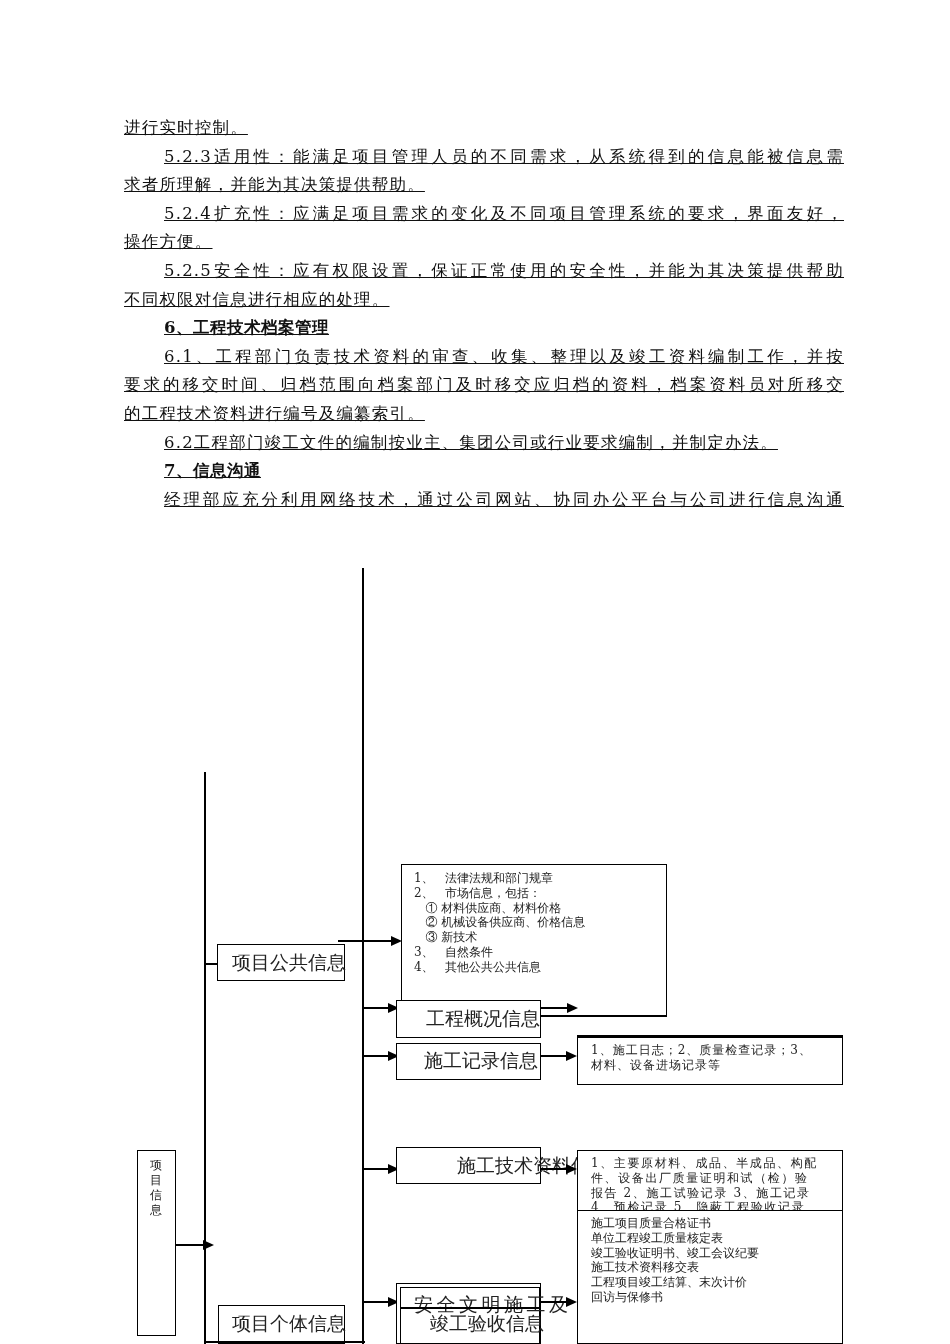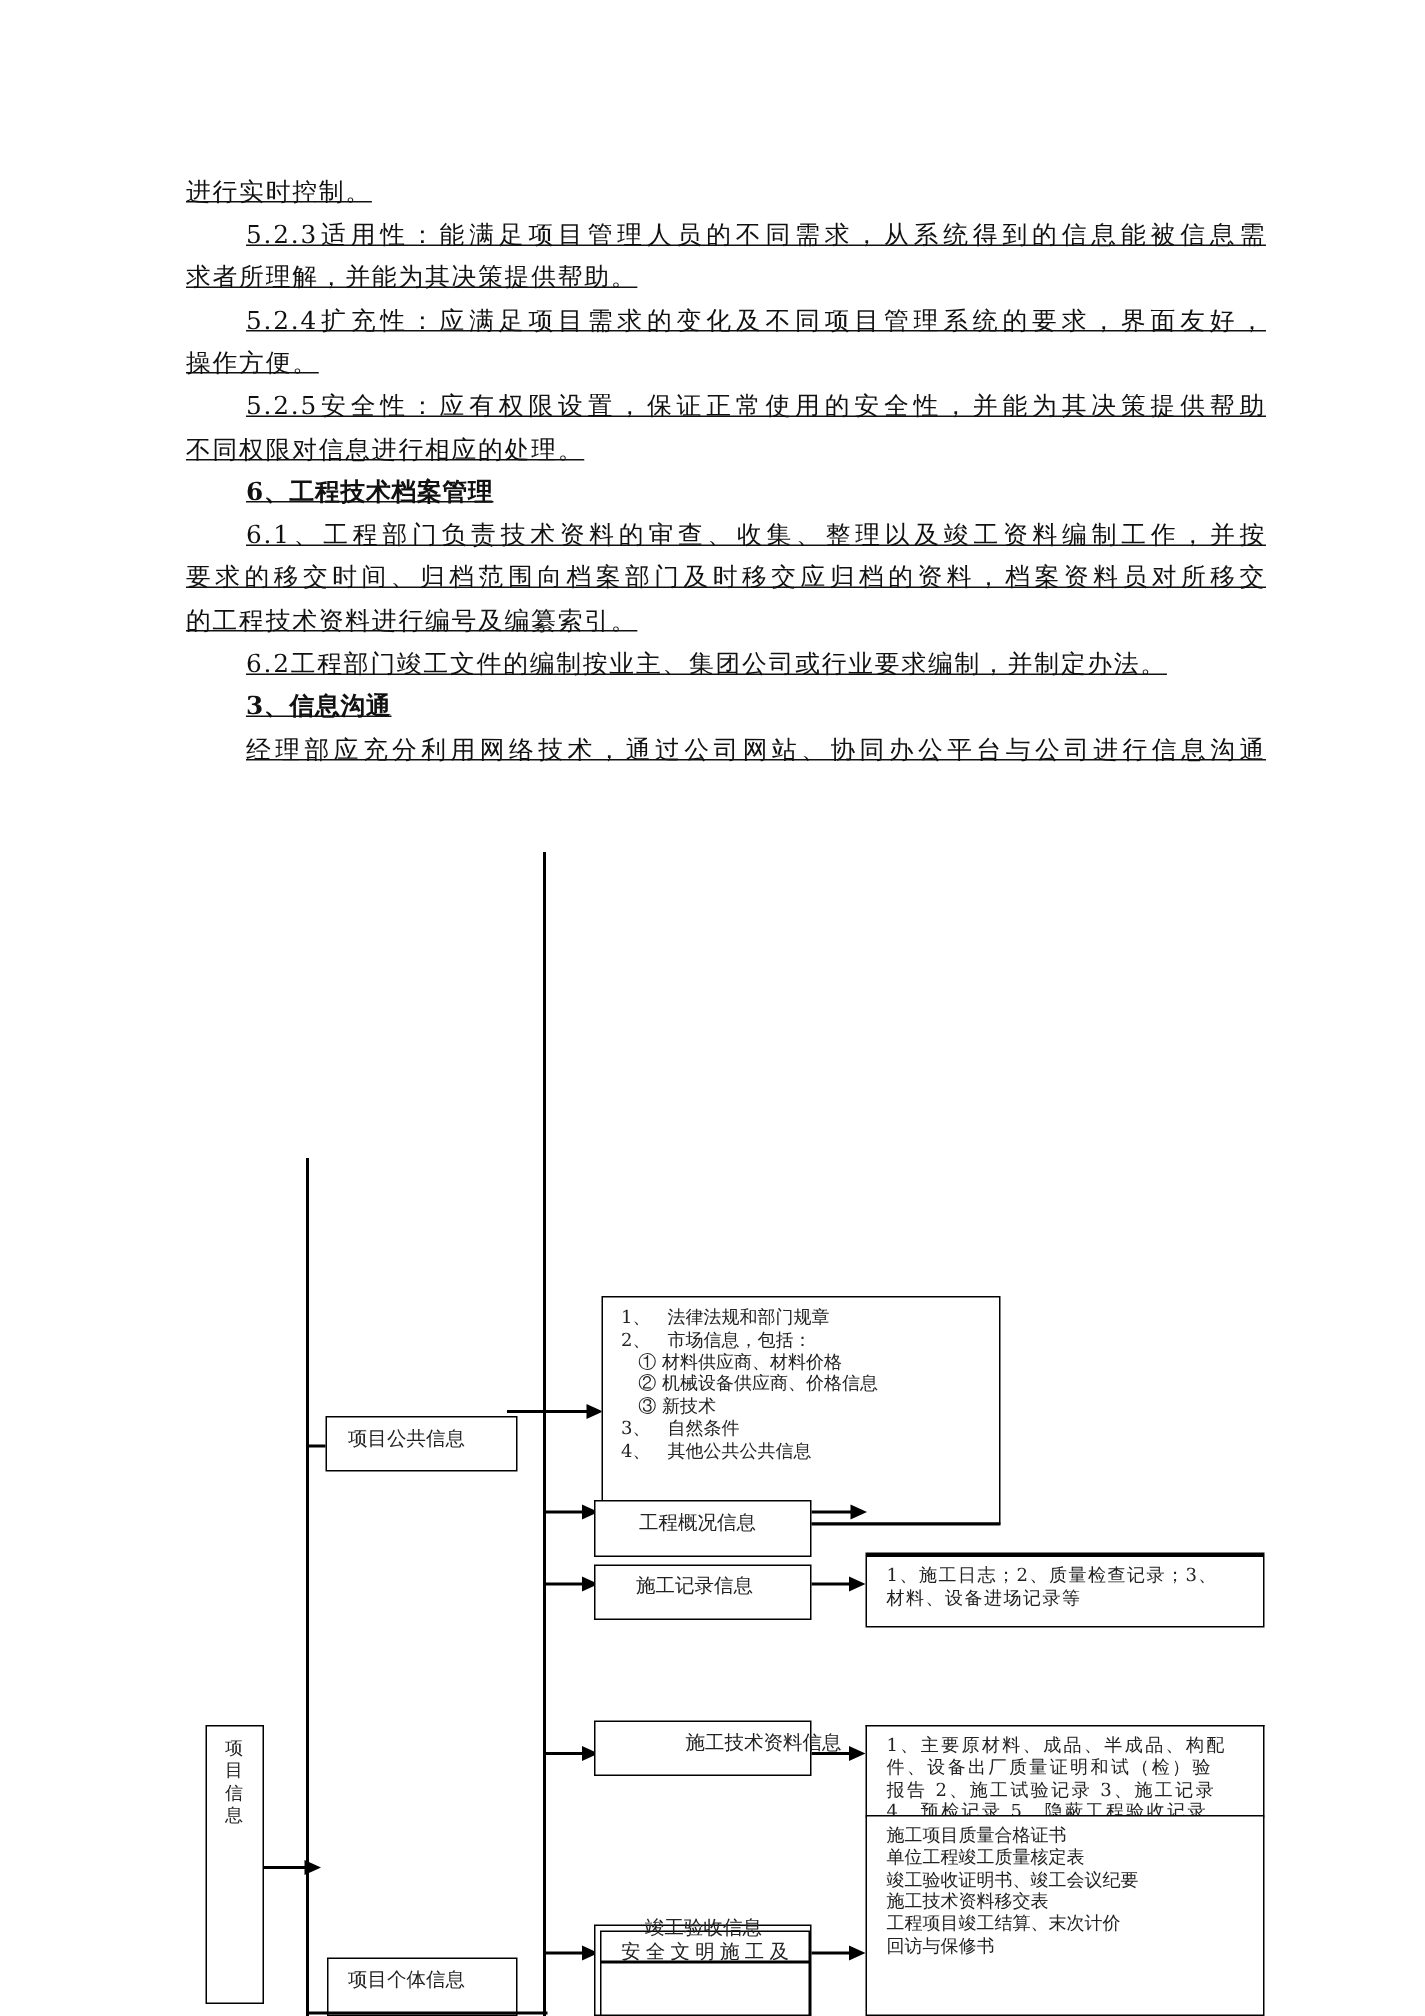--- a/index.html
+++ b/index.html
@@ -5,41 +5,41 @@
   html, body { margin: 0; padding: 0; background: #ffffff; }
   body { width: 950px; height: 1344px; position: relative; overflow: hidden;
          font-family: "DejaVu Serif", "Liberation Serif", serif; color: #111; }
   .text { position: absolute; left: 124px; width: 720px; font-size: 16.5px; line-height: 28.6px; letter-spacing: 1.2px; }
   .line { white-space: nowrap; height: 28.6px; text-decoration: underline; }
   .indent { padding-left: 40px; }
   .heading { font-weight: bold; letter-spacing: 0.5px; }
   .just { text-align-last: justify; text-align: justify; }
   .hline, .vline { position: absolute; background: #000; }
   .box { position: absolute; border: 1.5px solid #000; background: #fff; box-sizing: border-box; }
-  .boxlabel { position: absolute; font-family: "DejaVu Sans", "Liberation Sans", sans-serif; font-size: 13px; color: #222; white-space: nowrap; }
+  .boxlabel { position: absolute; font-family: "DejaVu Sans", "Liberation Sans", sans-serif; font-size: 19px; color: #222; white-space: nowrap; }
   .list { position: absolute; font-family: "DejaVu Serif", "Liberation Serif", serif; font-size: 12px; line-height: 14.8px; color: #222; white-space: pre; }
   .arrow { position: absolute; width: 0; height: 0; border-top: 5px solid transparent; border-bottom: 5px solid transparent; border-left: 11px solid #000; }
 </style>
 </head>
 <body>
 
 <div class="text" style="top:114px;">
   <div class="line">进行实时控制。</div>
   <div class="line indent just">5.2.3适用性：能满足项目管理人员的不同需求，从系统得到的信息能被信息需</div>
   <div class="line">求者所理解，并能为其决策提供帮助。</div>
   <div class="line indent just">5.2.4扩充性：应满足项目需求的变化及不同项目管理系统的要求，界面友好，</div>
   <div class="line">操作方便。</div>
   <div class="line indent just">5.2.5安全性：应有权限设置，保证正常使用的安全性，并能为其决策提供帮助</div>
   <div class="line">不同权限对信息进行相应的处理。</div>
   <div class="line indent heading">6、工程技术档案管理</div>
   <div class="line indent just">6.1、工程部门负责技术资料的审查、收集、整理以及竣工资料编制工作，并按</div>
   <div class="line just">要求的移交时间、归档范围向档案部门及时移交应归档的资料，档案资料员对所移交</div>
   <div class="line">的工程技术资料进行编号及编纂索引。</div>
   <div class="line indent">6.2工程部门竣工文件的编制按业主、集团公司或行业要求编制，并制定办法。</div>
-  <div class="line indent heading">3、信息沟通</div>
+  <div class="line indent heading">7、信息沟通</div>
   <div class="line indent just">经理部应充分利用网络技术，通过公司网站、协同办公平台与公司进行信息沟通</div>
 </div>
 
 <div>
 
   <div class="vline" style="left:362px; top:568px; width:2px; height:776px;"></div>
   <div class="vline" style="left:204px; top:772px; width:2px; height:572px;"></div>
 
   <div class="box" style="left:137px; top:1150px; width:39px; height:186px;"></div>
   <div class="boxlabel" style="left:150px; top:1158px; white-space:pre; line-height:15px; font-size:12px;">项
@@ -105,16 +105,16 @@
   <div class="box" style="left:218px; top:1305px; width:127px; height:39px;"></div>
   <div class="boxlabel" style="left:232px; top:1311px;">项目个体信息</div>
   <div class="hline" style="left:205px; top:1341px; width:160px; height:2px;"></div>
 
   <div class="hline" style="left:363px; top:1301px; width:30px; height:2px;"></div>
   <div class="arrow" style="left:388px; top:1297px;"></div>
   <div class="box" style="left:396px; top:1283px; width:145px; height:61px;"></div>
   <div class="box" style="left:400px; top:1287px; width:140px; height:57px; border-width:1px;"></div>
   <div class="boxlabel" style="left:414px; top:1292px; letter-spacing:3.5px; font-family:'DejaVu Serif',serif;text-align:center;">安全文明施工及</div>
   <div class="hline" style="left:400px; top:1307px; width:140px; height:1.5px;"></div>
-  <div class="boxlabel" style="left:430px; top:1276px; font-family:'DejaVu Serif',serif;">竣工验收信息</div>
+  <div class="boxlabel" style="left:430px; top:1311px; font-family:'DejaVu Serif',serif;">竣工验收信息</div>
   <div class="hline" style="left:541px; top:1301px; width:30px; height:2px;"></div>
   <div class="arrow" style="left:566px; top:1297px;"></div>
 </div>
 
 </body></html>

